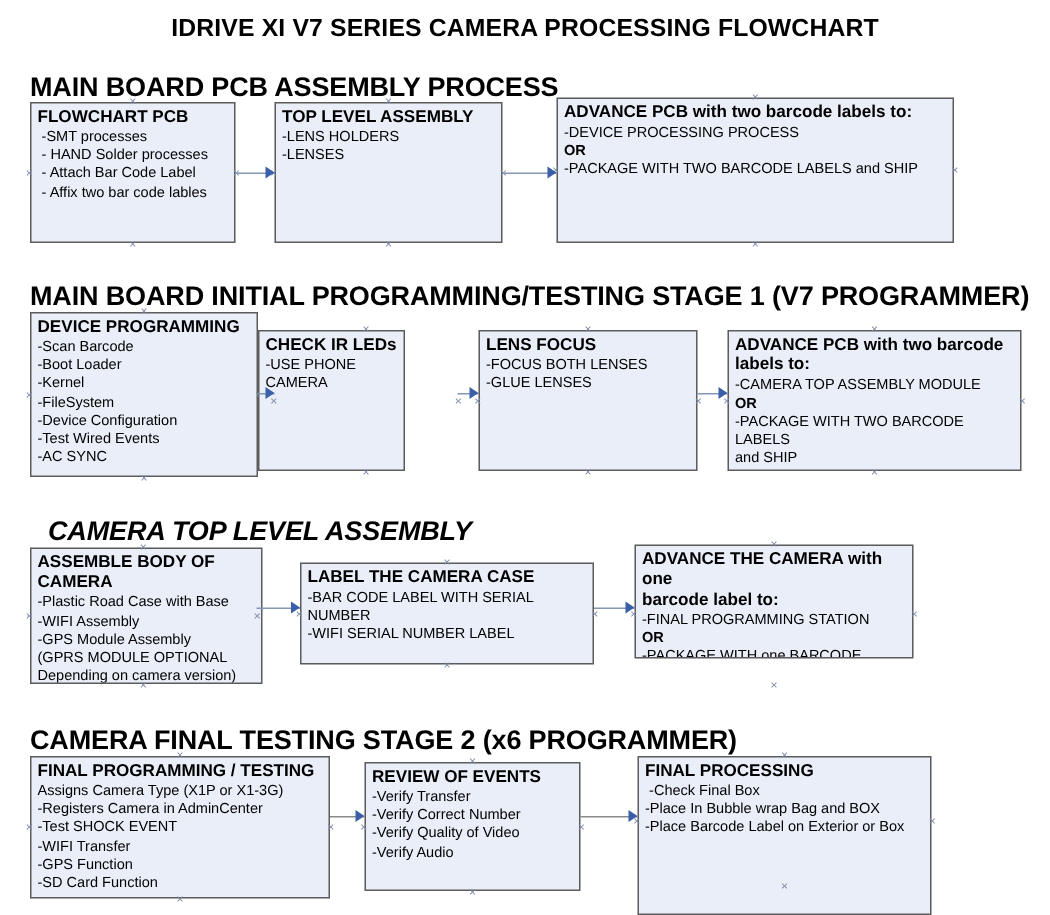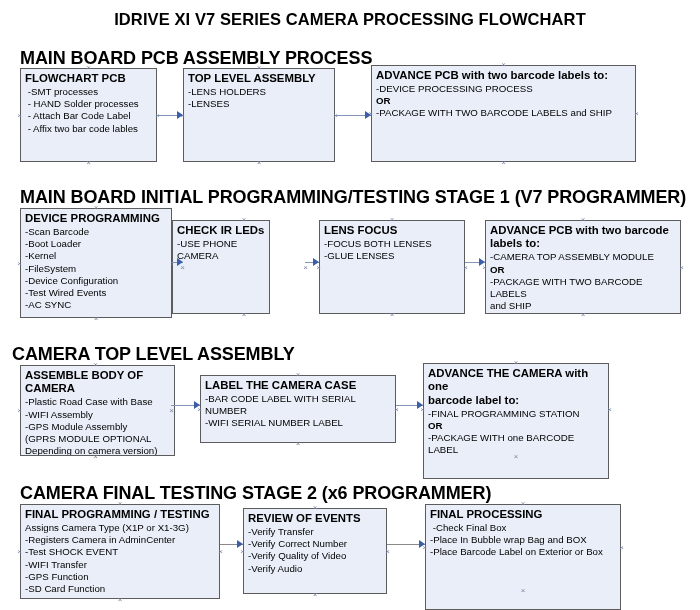--- a/index.html
+++ b/index.html
@@ -230,21 +230,21 @@
         <span class="head"></span>
       </div>
       <div class="connector" style="left: 305px; top: 258px; width: 14px;">
         <span class="shaft"></span>
         <span class="head"></span>
       </div>
       <div class="connector" style="left: 465px; top: 258px; width: 20px;">
         <span class="shaft"></span>
         <span class="head"></span>
       </div>
-      <div class="section-header" style="left: 12px; top: 344px;">CAMERA TOP LEVEL ASSEMBLY</div>
+      <div class="section-header" style="left: 32px; top: 344px; font-style: italic;">CAMERA TOP LEVEL ASSEMBLY</div>
       <div class="box" style="left: 20px; top: 365px; width: 155px; height: 91px;">
         <div class="box-title">ASSEMBLE BODY OF
 CAMERA</div>
         <div class="box-lines">
           <div>-Plastic Road Case with Base</div>
           <div>-WIFI Assembly</div>
           <div>-GPS Module Assembly</div>
           <div>(GPRS MODULE OPTIONAL</div>
           <div>Depending on camera version)</div>
         </div>
@@ -257,21 +257,21 @@
         <div class="box-title">LABEL THE CAMERA CASE</div>
         <div class="box-lines">
           <div>-BAR CODE LABEL WITH SERIAL NUMBER</div>
           <div>-WIFI SERIAL NUMBER LABEL</div>
         </div>
       </div>
       <span class="handle" style="left: 294.5px; top: 371px;"></span>
       <span class="handle" style="left: 294.5px; top: 440px;"></span>
       <span class="handle" style="left: 196px; top: 405.5px;"></span>
       <span class="handle" style="left: 393px; top: 405.5px;"></span>
-      <div class="box" style="left: 423px; top: 363px; width: 186px; height: 116px;">
+      <div class="box" style="left: 423px; top: 363px; width: 186px; height: 76px;">
         <div class="box-title">ADVANCE THE CAMERA with one
 barcode label to:</div>
         <div class="box-lines">
           <div>-FINAL PROGRAMMING STATION</div>
           <div class="bold">OR</div>
           <div>-PACKAGE WITH one BARCODE LABEL</div>
         </div>
       </div>
       <span class="handle" style="left: 512.5px; top: 359px;"></span>
       <span class="handle" style="left: 512.5px; top: 453px;"></span>

